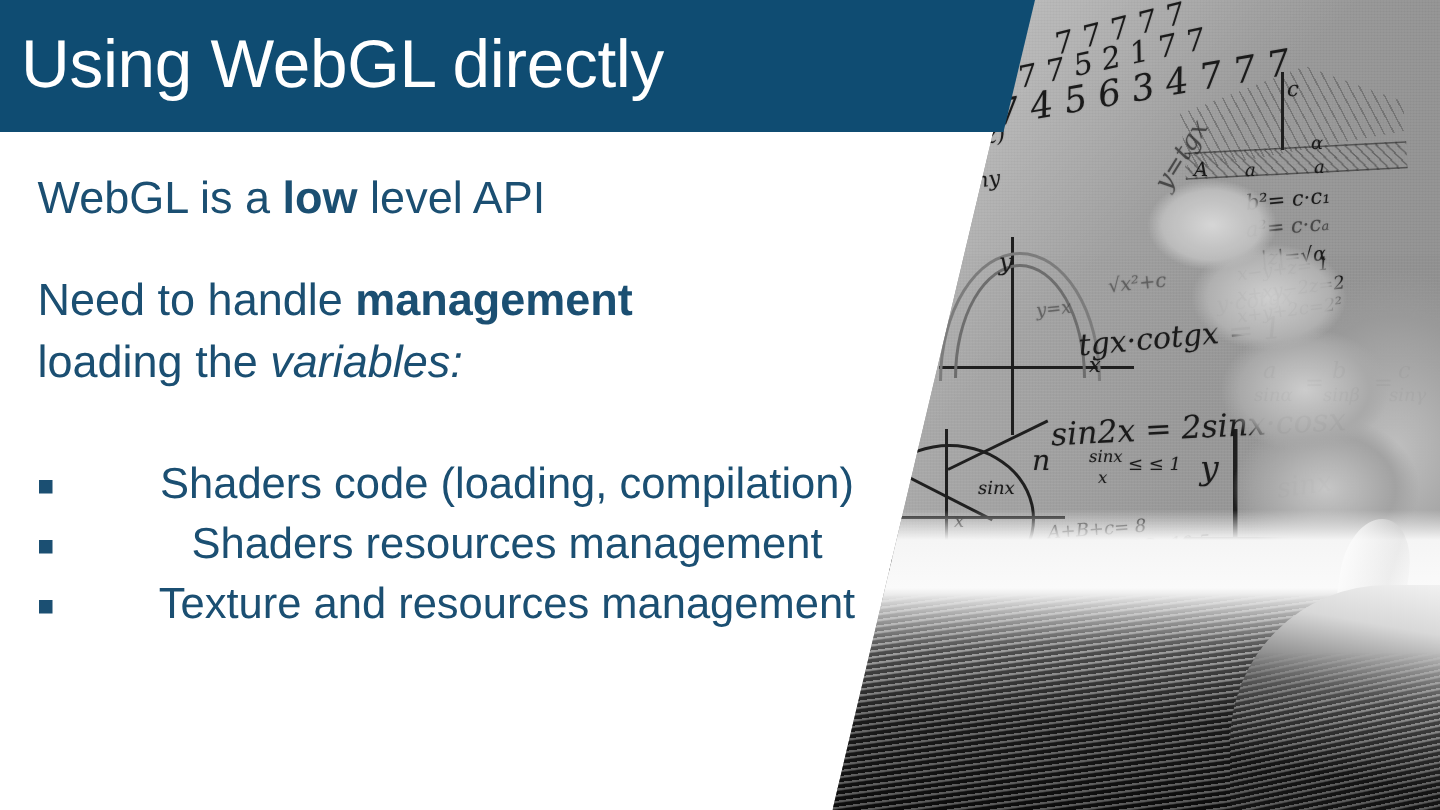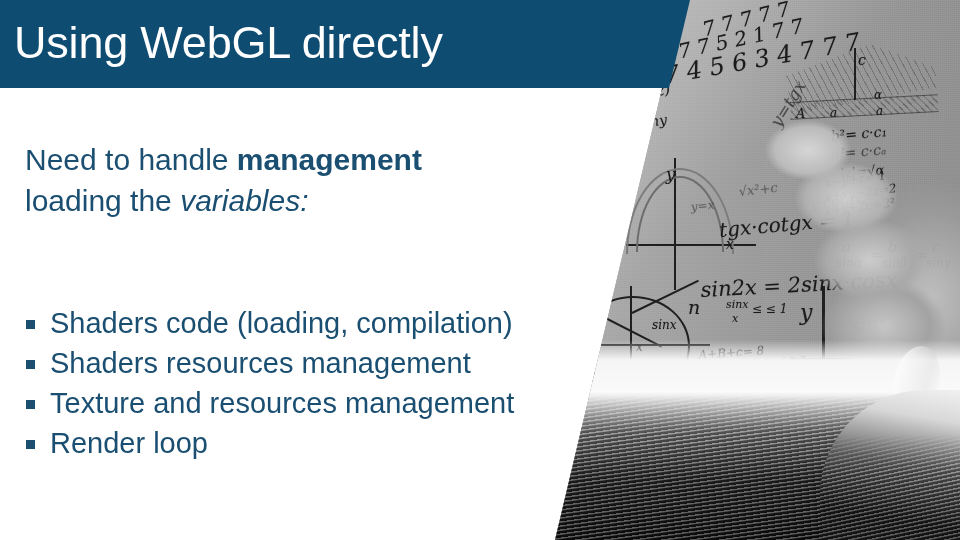--- a/index.html
+++ b/index.html
@@ -201,20 +201,21 @@
     padding: 0;
     list-style: none;
   }
   #bullets li {
     position: relative;
     padding-left: 24px;
     font-size: 29px;
     line-height: 40px;
     color: #1b4f72;
     white-space: nowrap;
+    text-align: center;
   }
   #bullets li::before {
     content: "";
     position: absolute;
     left: 0;
     top: 17px;
     width: 9px;
     height: 9px;
     background: #1b4f72;
   }
@@ -315,27 +316,27 @@
         <div class="book-right-pages"></div>
       </div>
     </div>
   </div>
 
   <div id="title-bar">
     <div id="title-text"><span>Using </span><span class="b">WebGL</span><span> directly</span></div>
   </div>
 
   <div id="body">
+    <div class="para"><span>WebGL is a </span><span class="b">low</span><span> level API</span></div>
 
     <div class="spacer"></div>
 
     <div class="para"><span>Need to handle </span><span class="b">management</span></div>
     <div class="para"><span>loading the </span><span class="i">variables:</span></div>
   </div>
 
   <ul id="bullets">
       <li><span>Shaders code (loading, compilation)</span></li>
       <li><span>Shaders resources management</span></li>
       <li><span>Texture and resources management</span></li>
-      <li><span>Render loop</span></li>
     </ul>
 
 </div>
 
 </body></html>

